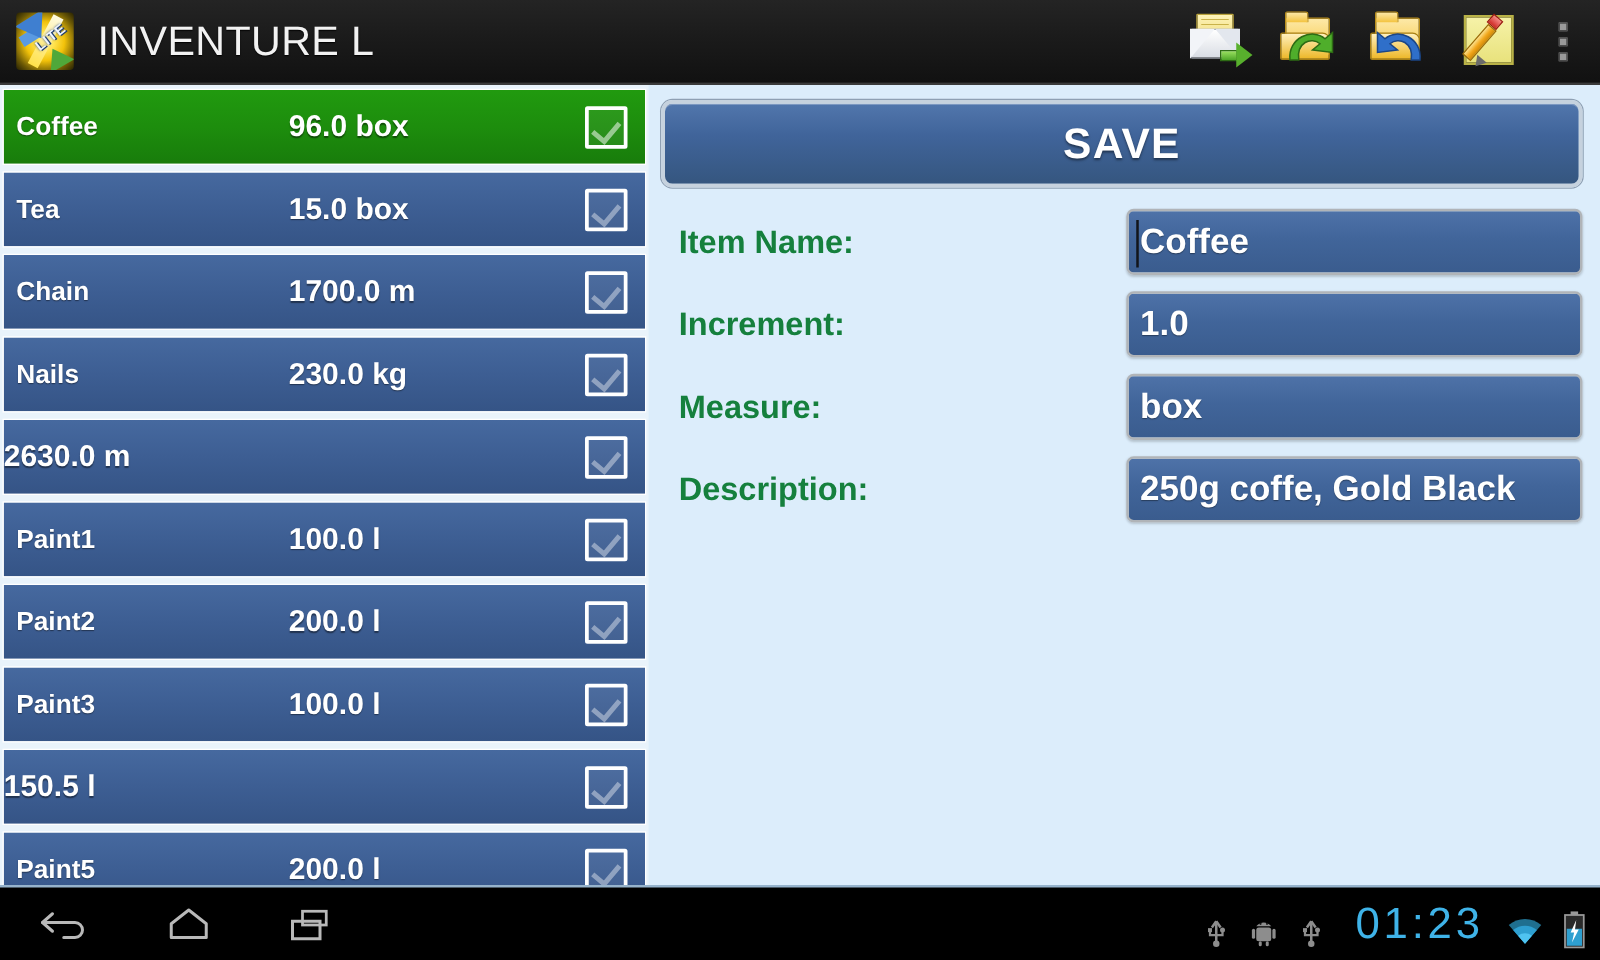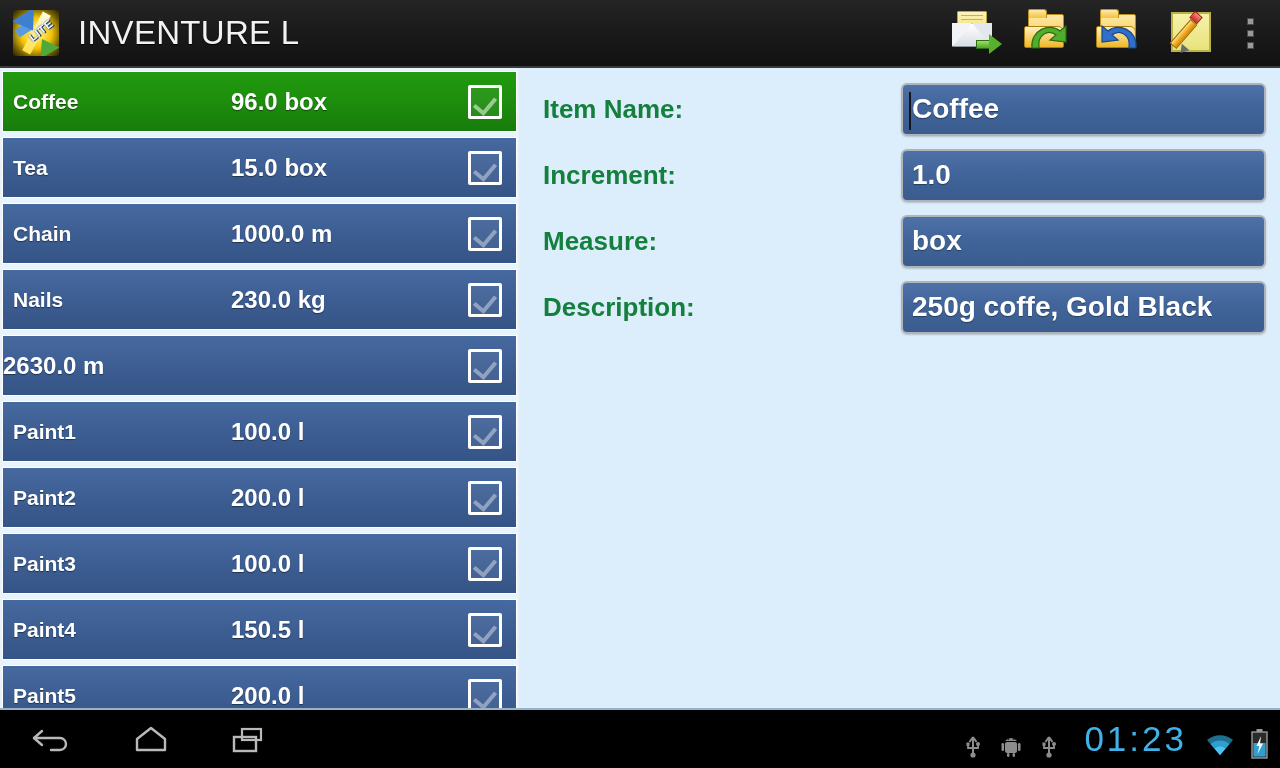--- a/index.html
+++ b/index.html
@@ -435,21 +435,21 @@
           <div class="row-amount">96.0 box</div>
           <div class="row-check"></div>
         </div>
         <div class="row">
           <div class="row-name">Tea</div>
           <div class="row-amount">15.0 box</div>
           <div class="row-check"></div>
         </div>
         <div class="row">
           <div class="row-name">Chain</div>
-          <div class="row-amount">1000.0 m</div>
+          <div class="row-amount">1700.0 m</div>
           <div class="row-check"></div>
         </div>
         <div class="row">
           <div class="row-name">Nails</div>
           <div class="row-amount">230.0 kg</div>
           <div class="row-check"></div>
         </div>
         <div class="row">
           <div class="row-amount">2630.0 m</div>
           <div class="row-check"></div>
@@ -463,32 +463,34 @@
           <div class="row-name">Paint2</div>
           <div class="row-amount">200.0 l</div>
           <div class="row-check"></div>
         </div>
         <div class="row">
           <div class="row-name">Paint3</div>
           <div class="row-amount">100.0 l</div>
           <div class="row-check"></div>
         </div>
         <div class="row">
-          <div class="row-name">Paint4</div>
           <div class="row-amount">150.5 l</div>
           <div class="row-check"></div>
         </div>
         <div class="row">
           <div class="row-name">Paint5</div>
           <div class="row-amount">200.0 l</div>
           <div class="row-check"></div>
         </div>
       </div>
 
     <div class="form-pane">
+      <div class="save-btn">
+        <span>SAVE</span>
+      </div>
       <div id="form-fields">
           <div class="field-row">
             <div class="field-label">Item Name:</div>
             <div class="field-input focused">
               <span class="val">Coffee</span>
             </div>
           </div>
           <div class="field-row">
             <div class="field-label">Increment:</div>
             <div class="field-input">

